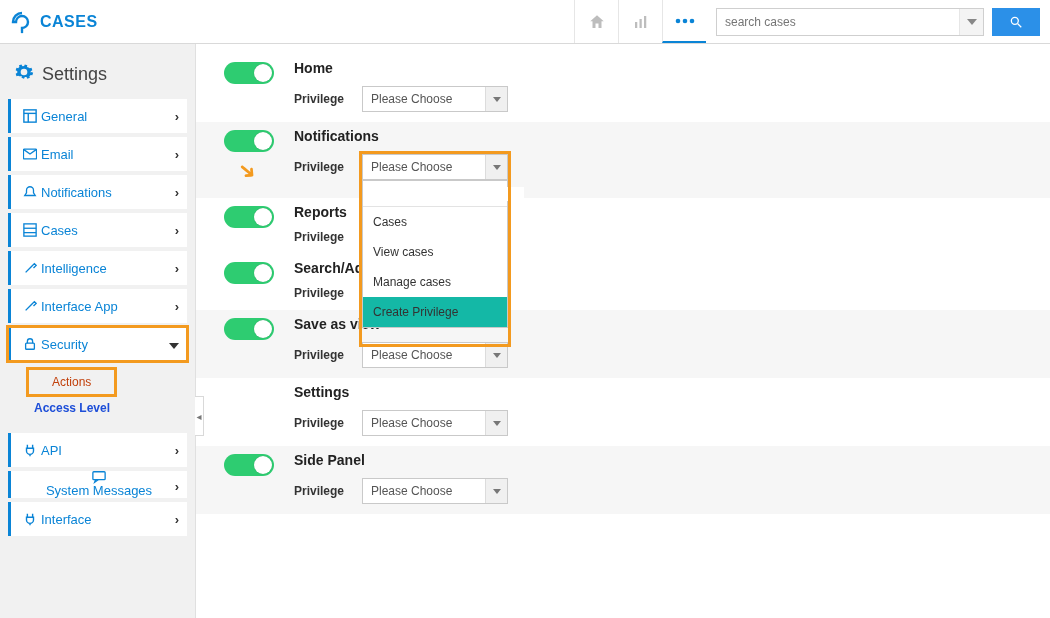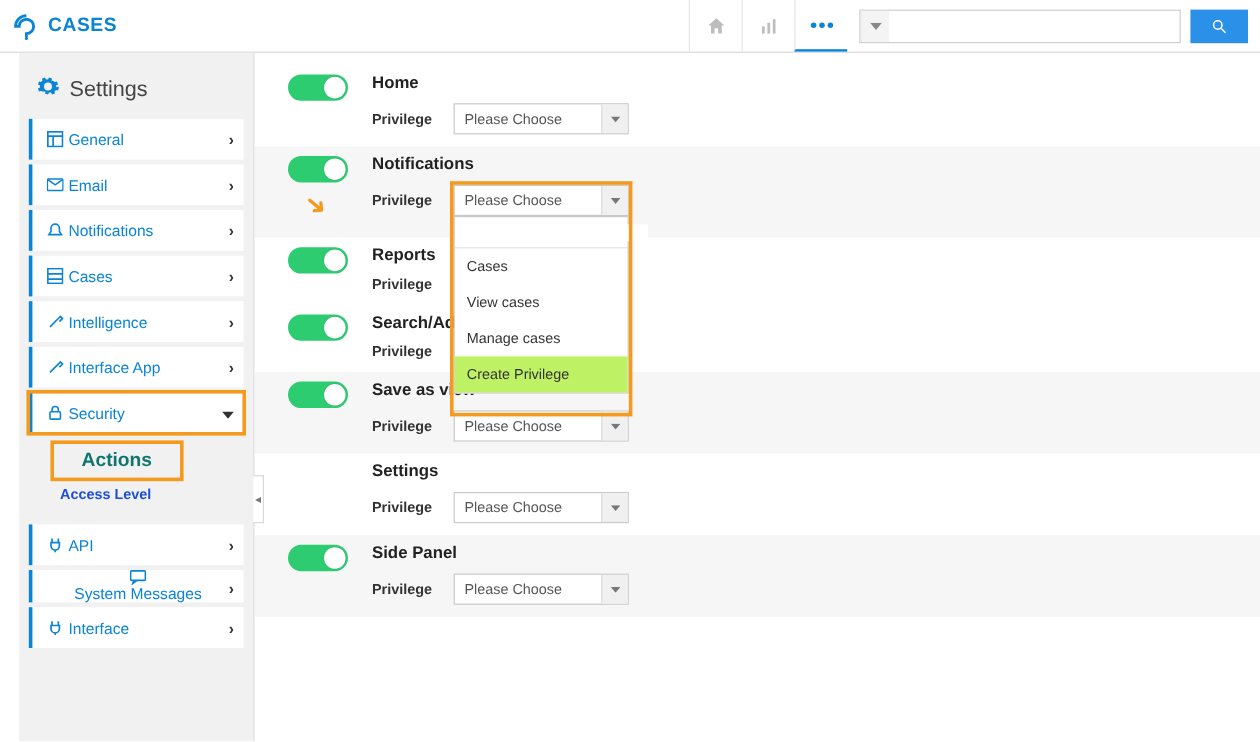--- a/index.html
+++ b/index.html
@@ -14,35 +14,35 @@
   .top-icons { display: flex; align-items: center; height: 100%; }
   .top-ico-cell { width: 44px; height: 100%; display:flex; align-items:center; justify-content:center; border-left:1px solid #e6e6e6; color:#bdbdbd; cursor:pointer; }
   .top-ico-cell.active { border-bottom:2px solid #0a84d6; color:#0a84d6; }
   .top-search { margin-left: 10px; width: 268px; height: 28px; border:1px solid #cfcfcf; display:flex; align-items:center; background:#fff; }
   .top-search input { flex:1; border:none; outline:none; padding:0 8px; font-size:12px; color:#555; background:transparent; }
   .top-search .dd-arrow { width:24px; height:100%; display:flex; align-items:center; justify-content:center; border-left:1px solid #e6e6e6; color:#888; background:#f4f4f4; cursor:pointer;}
   .go-btn { margin-left: 8px; width: 48px; height: 28px; background:#2b90e8; display:flex; align-items:center; justify-content:center; cursor:pointer; }
   .go-btn svg { fill:#fff; }
 
   
-  .layout { display:flex; height: calc(618px - 44px); margin-left: 16px; }
+  .layout { display:flex; height: calc(618px - 44px); }
   .sidebar { width: 196px; background:#f1f1f1; border-right:1px solid #e0e0e0; padding: 18px 8px 0 8px; position:relative; }
   .sidebar-heading { display:flex; align-items:center; gap:8px; padding: 0 6px 12px 6px; font-size:18px; color:#444; }
   .gear-ico { color:#0a84d6; }
   .nav-list { display:flex; flex-direction:column; gap:4px; }
   .nav-item { position:relative; background:#fff; border-left:3px solid #0a84d6; display:flex; align-items:center; height:34px; padding:0 8px 0 8px; color:#0a84d6; cursor:pointer;justify-content:flex-end; }
   .nav-item .ni-ico { width:22px; display:flex; justify-content:center; color:#0a84d6; }
   .nav-item .ni-label { flex:1; font-size:13px; }
   .nav-item .ni-arrow { color:#333; font-weight:bold; }
   .nav-item.multiline { height:27px;flex-direction:column; }
   .nav-item.multiline .ni-label { line-height:14px; }
   .nav-item.multiline .ni-arrow { position:absolute; right:8px; bottom:4px; }
   .nav-item.hl-orange { outline:3px solid #f39a1f; outline-offset:-1px; }
   .subnav { padding: 4px 0 8px 20px; }
-  .subnav-item { font-size:16px; color:#0f766e; font-weight:bold; padding:6px 6px; cursor:pointer; }
+  .subnav-item { font-size:12px; color:#c2410c; font-weight:normal; padding:6px 6px; cursor:pointer; }
   .subnav-item.hl-orange { outline:3px solid #f39a1f; outline-offset:-1px; display:inline-block; padding:6px 24px; }
   .subnav-plain { font-size:12px; color:#1d4ed8; font-weight:bold; padding:6px 6px; }
 
   
   .collapse-handle { position:absolute; right:-9px; top:352px; width:9px; height:40px; background:#fff; border:1px solid #d9d9d9; border-left:none; display:flex; align-items:center; justify-content:center; cursor:pointer; }
   .collapse-handle span { font-size:10px; color:#777; }
 
   
   .main { flex:1; overflow:auto; padding: 10px 0 36px 0; }
   .row { display:flex; align-items:flex-start; padding: 6px 0 6px 28px; }
@@ -60,21 +60,21 @@
   .toggle { width:50px; height:22px; border-radius:11px; background:#2ecc71; position:relative; cursor:pointer;}
   .toggle .knob { position:absolute; right:2px; top:2px; width:18px; height:18px; border-radius:50%; background:#fff; box-shadow:0 0 1px rgba(0,0,0,0.3);}
 
   
   .dd-open-wrap { position:relative; }
   .dd-panel { position:absolute; top:26px; left:0; width:146px; background:#fff; border:1px solid #c9c9c9; z-index:5; }
   .dd-search { height:26px; border-bottom:1px solid #e3e3e3; display:flex; align-items:center; padding:0 6px; }
   .dd-search input { flex:1; border:none; outline:none; font-size:12px; }
   .dd-search svg { fill:#999; }
   .dd-option { padding:8px 10px; font-size:12px; color:#333; cursor:pointer; }
-  .dd-option.hover { background:#bef264; }
+  .dd-option.hover { background:#14b8a6; }
   .dd-highlight { position:absolute; border:3px solid #f39a1f; pointer-events:none; z-index:6; }
 
   .annotation-arrow { position:absolute; left:14px; top:30px; font-size:22px; color:#f39a1f; transform:rotate(40deg); pointer-events:none;}
 </style>
 </head>
 <body>
 
 <div class="topbar">
   <div class="brand">
     <span class="brand-logo">
@@ -101,20 +101,21 @@
     </div>
     <div class="top-ico-cell active">
       <svg width="20" height="6" viewBox="0 0 20 6">
           <circle cx="3" cy="3" r="2.3" fill="#0a84d6"></circle>
           <circle cx="10" cy="3" r="2.3" fill="#0a84d6"></circle>
           <circle cx="17" cy="3" r="2.3" fill="#0a84d6"></circle>
         </svg>
     </div>
   </div>
   <div class="top-search">
+    <input placeholder="search cases" style="">
     <div class="dd-arrow">
       <svg width="10" height="6" viewBox="0 0 10 6">
           <path d="M0 0l5 6 5-6z" fill="#888"></path>
         </svg>
     </div>
   </div>
   <div class="go-btn">
     <svg width="14" height="14" viewBox="0 0 24 24">
         <circle cx="10" cy="10" r="6" fill="none" stroke="#fff" stroke-width="2.2"></circle>
         <line x1="15" y1="15" x2="21" y2="21" stroke="#fff" stroke-width="2.2"></line>

